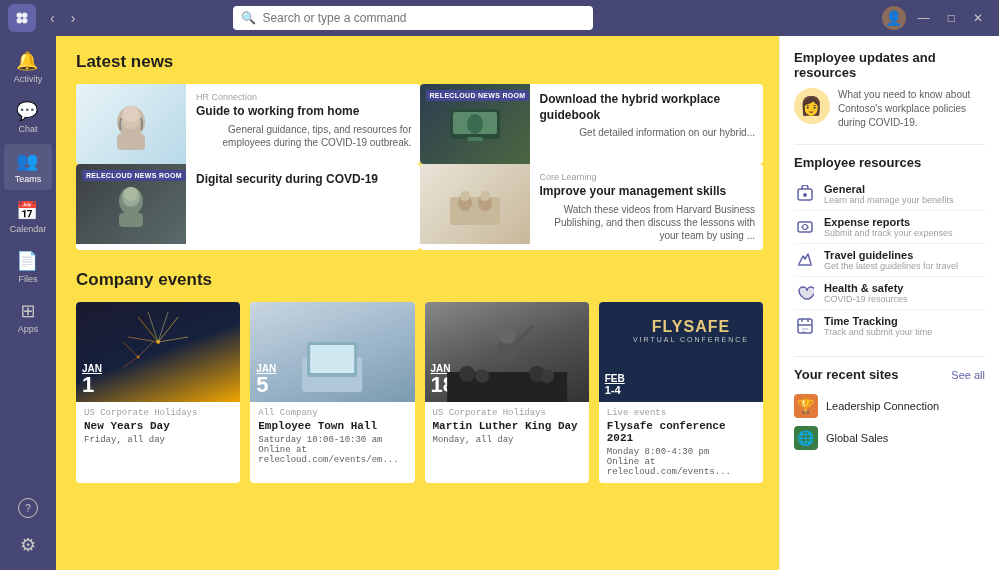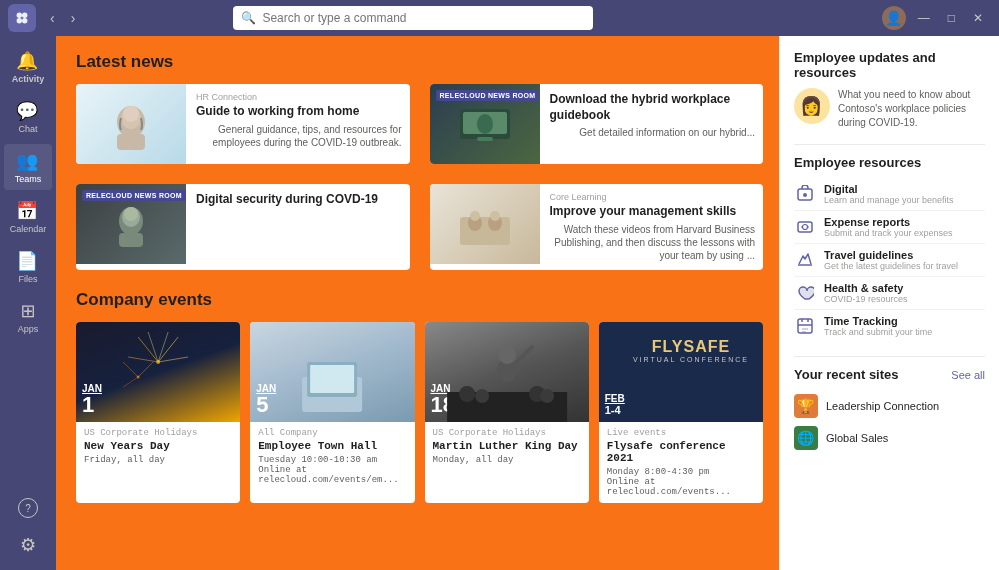--- a/index.html
+++ b/index.html
@@ -60,26 +60,26 @@
       display: flex; flex-direction: column; align-items: center;
       padding: 6px 4px; border-radius: 4px; cursor: pointer; width: 48px;
       color: #c8c6c4; font-size: 9px; gap: 2px;
     }
     .sidebar-item:hover, .sidebar-item.active { background: rgba(255,255,255,0.1); color: #fff; }
     .sidebar-icon { font-size: 18px; }
     .sidebar-bottom { margin-top: auto; display: flex; flex-direction: column; align-items: center; gap: 4px; }
 
     
     .main-content {
-      flex: 1; overflow-y: auto; padding: 16px 16px 16px 20px; background: #f97316;
+      flex: 1; overflow-y: auto; padding: 16px 16px 16px 20px; background: #fde047;
     }
     .section-title { font-size: 17px; font-weight: 600; color: #201f1e; margin-bottom: 12px; }
 
     
-    .news-grid { display: grid; grid-template-columns: 1fr 1fr; gap: 20px; margin-bottom: 20px; }
+    .news-grid { display: grid; grid-template-columns: 1fr 1fr; gap: 0; margin-bottom: 20px; }
     .news-card { display: flex; gap: 10px; background: #fff; border-radius: 4px; overflow: hidden; }
     .news-thumb {
       width: 110px; height: 80px; flex-shrink: 0; background: #ddd;
       overflow: hidden; position: relative;
     }
     .news-body { padding: 8px 8px 8px 0; flex: 1; min-width: 0; }
     .news-source { font-size: 9px; color: #a19f9d; margin-bottom: 2px; }
     .news-title { font-size: 12px; font-weight: 600; color: #201f1e; margin-bottom: 3px; line-height: 1.3; }
     .news-desc { font-size: 10px; color: #605e5c; line-height: 1.3; text-align: right; }
 
@@ -180,21 +180,21 @@
       <button>✕</button>
     </div>
   </div>
 </div>
 
 <div class="app-body">
 
   <div class="sidebar">
     <div class="sidebar-item">
       <span class="sidebar-icon">🔔</span>
-      <span style="font-size:9px;font-weight:bold;">Activity</span>
+      <span style="font-size:9px;">Activity</span>
     </div>
     <div class="sidebar-item">
       <span class="sidebar-icon">💬</span>
       <span style="font-size:9px;">Chat</span>
     </div>
     <div class="sidebar-item active">
       <span class="sidebar-icon">👥</span>
       <span style="font-size:9px;">Teams</span>
     </div>
     <div class="sidebar-item">
@@ -343,21 +343,21 @@
           <svg width="100%" height="100%" viewBox="0 0 120 100" style="position:absolute;top:0;left:0;" xmlns="http://www.w3.org/2000/svg">
 
             <rect x="30" y="55" width="60" height="35" rx="3" fill="#b0c8d8"></rect>
             <rect x="35" y="40" width="50" height="35" rx="2" fill="#8ab0c0"></rect>
             <rect x="38" y="43" width="44" height="28" rx="1" fill="#d0e8f0"></rect>
           </svg>
         </div>
         <div class="event-body">
           <div class="event-category">All Company</div>
           <div class="event-title">Employee Town Hall</div>
-          <div class="event-time" style="white-space:pre-line;">Tuesday 10:00-10:30 am
+          <div class="event-time" style="white-space:pre-line;">Saturday 10:00-10:30 am
 Online at relecloud.com/events/em...</div>
         </div>
       </div>
 
       <div class="event-card">
         <div class="event-thumb ev3" style="position:relative;">
           <div class="event-date-badge">
             <div class="event-date-month">JAN</div>
             <div class="event-date-day">18</div>
           </div>
@@ -420,21 +420,21 @@
 
       <div class="resource-item">
         <div class="resource-icon">
           <svg viewBox="0 0 18 18" fill="none" xmlns="http://www.w3.org/2000/svg">
             <rect x="2" y="4" width="14" height="11" rx="2" stroke="#6264a7" stroke-width="1.5"></rect>
             <path d="M6 4V3a3 3 0 016 0v1" stroke="#6264a7" stroke-width="1.5"></path>
             <circle cx="9" cy="10" r="2" fill="#6264a7"></circle>
           </svg>
         </div>
         <div class="resource-body">
-          <div class="resource-title">Digital</div>
+          <div class="resource-title">General</div>
           <div class="resource-desc">Learn and manage your benefits</div>
         </div>
       </div>
 
       <div class="resource-item">
         <div class="resource-icon">
           <svg viewBox="0 0 18 18" fill="none" xmlns="http://www.w3.org/2000/svg">
             <rect x="2" y="4" width="14" height="10" rx="2" stroke="#6264a7" stroke-width="1.5"></rect>
             <circle cx="9" cy="9" r="2.5" stroke="#6264a7" stroke-width="1.2"></circle>
             <path d="M5 9h1M12 9h1" stroke="#6264a7" stroke-width="1.2"></path>

